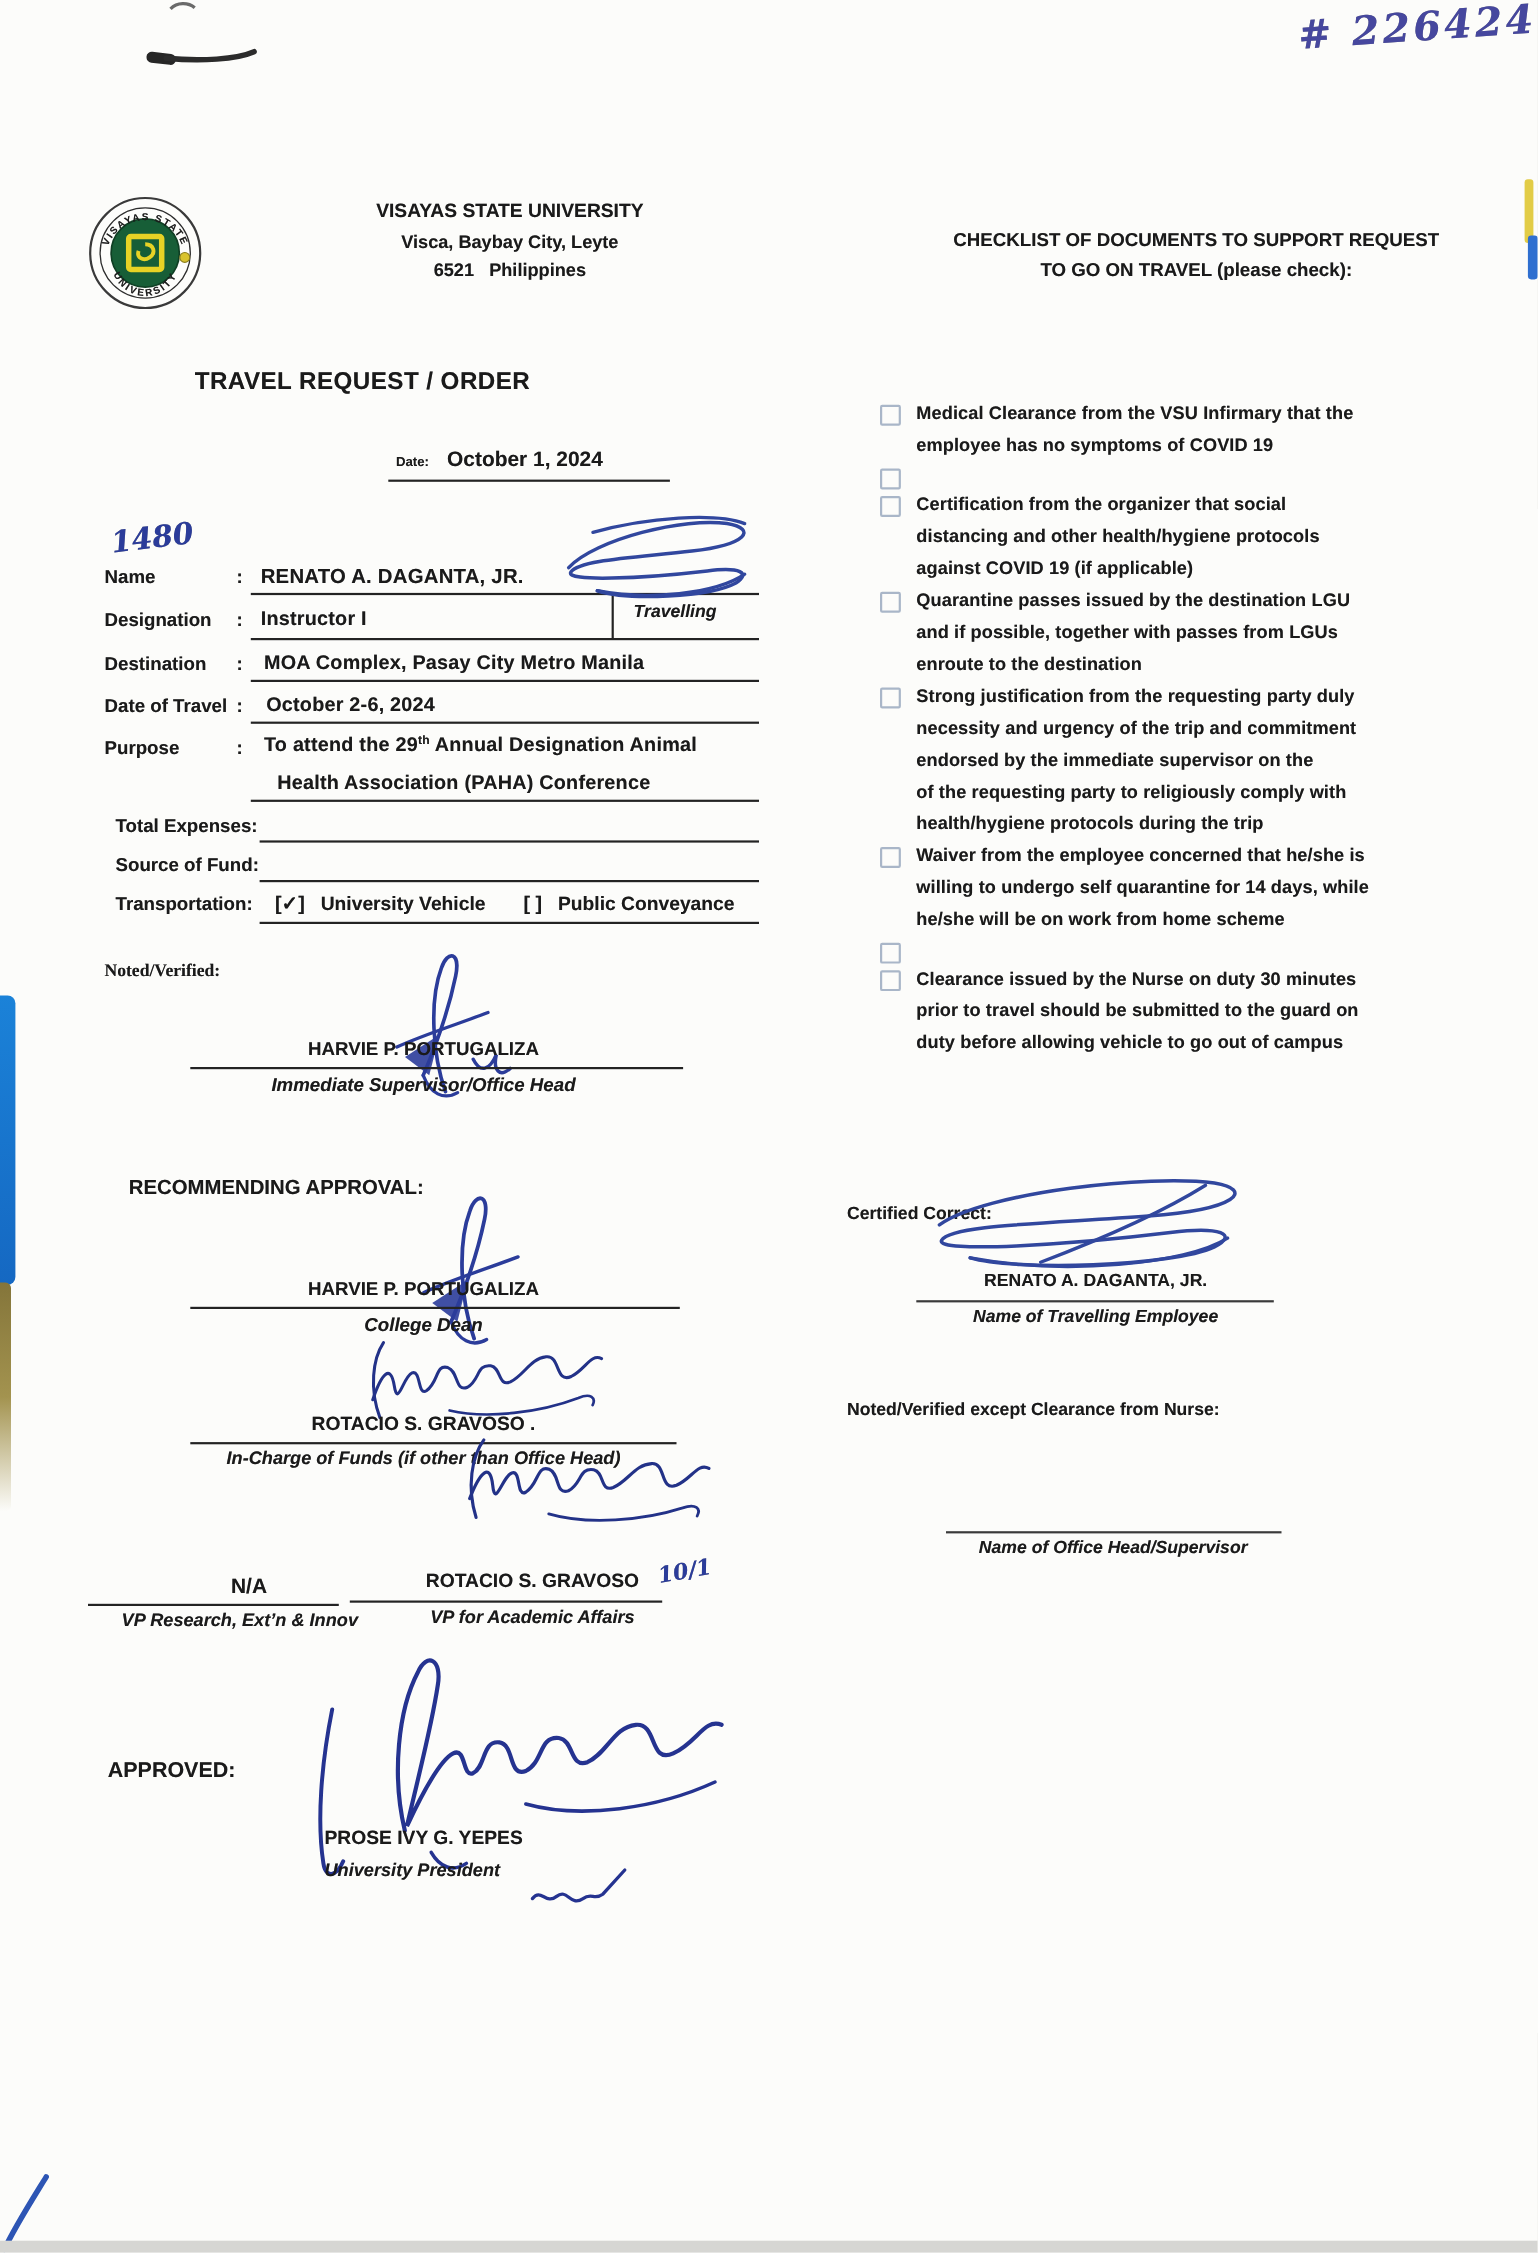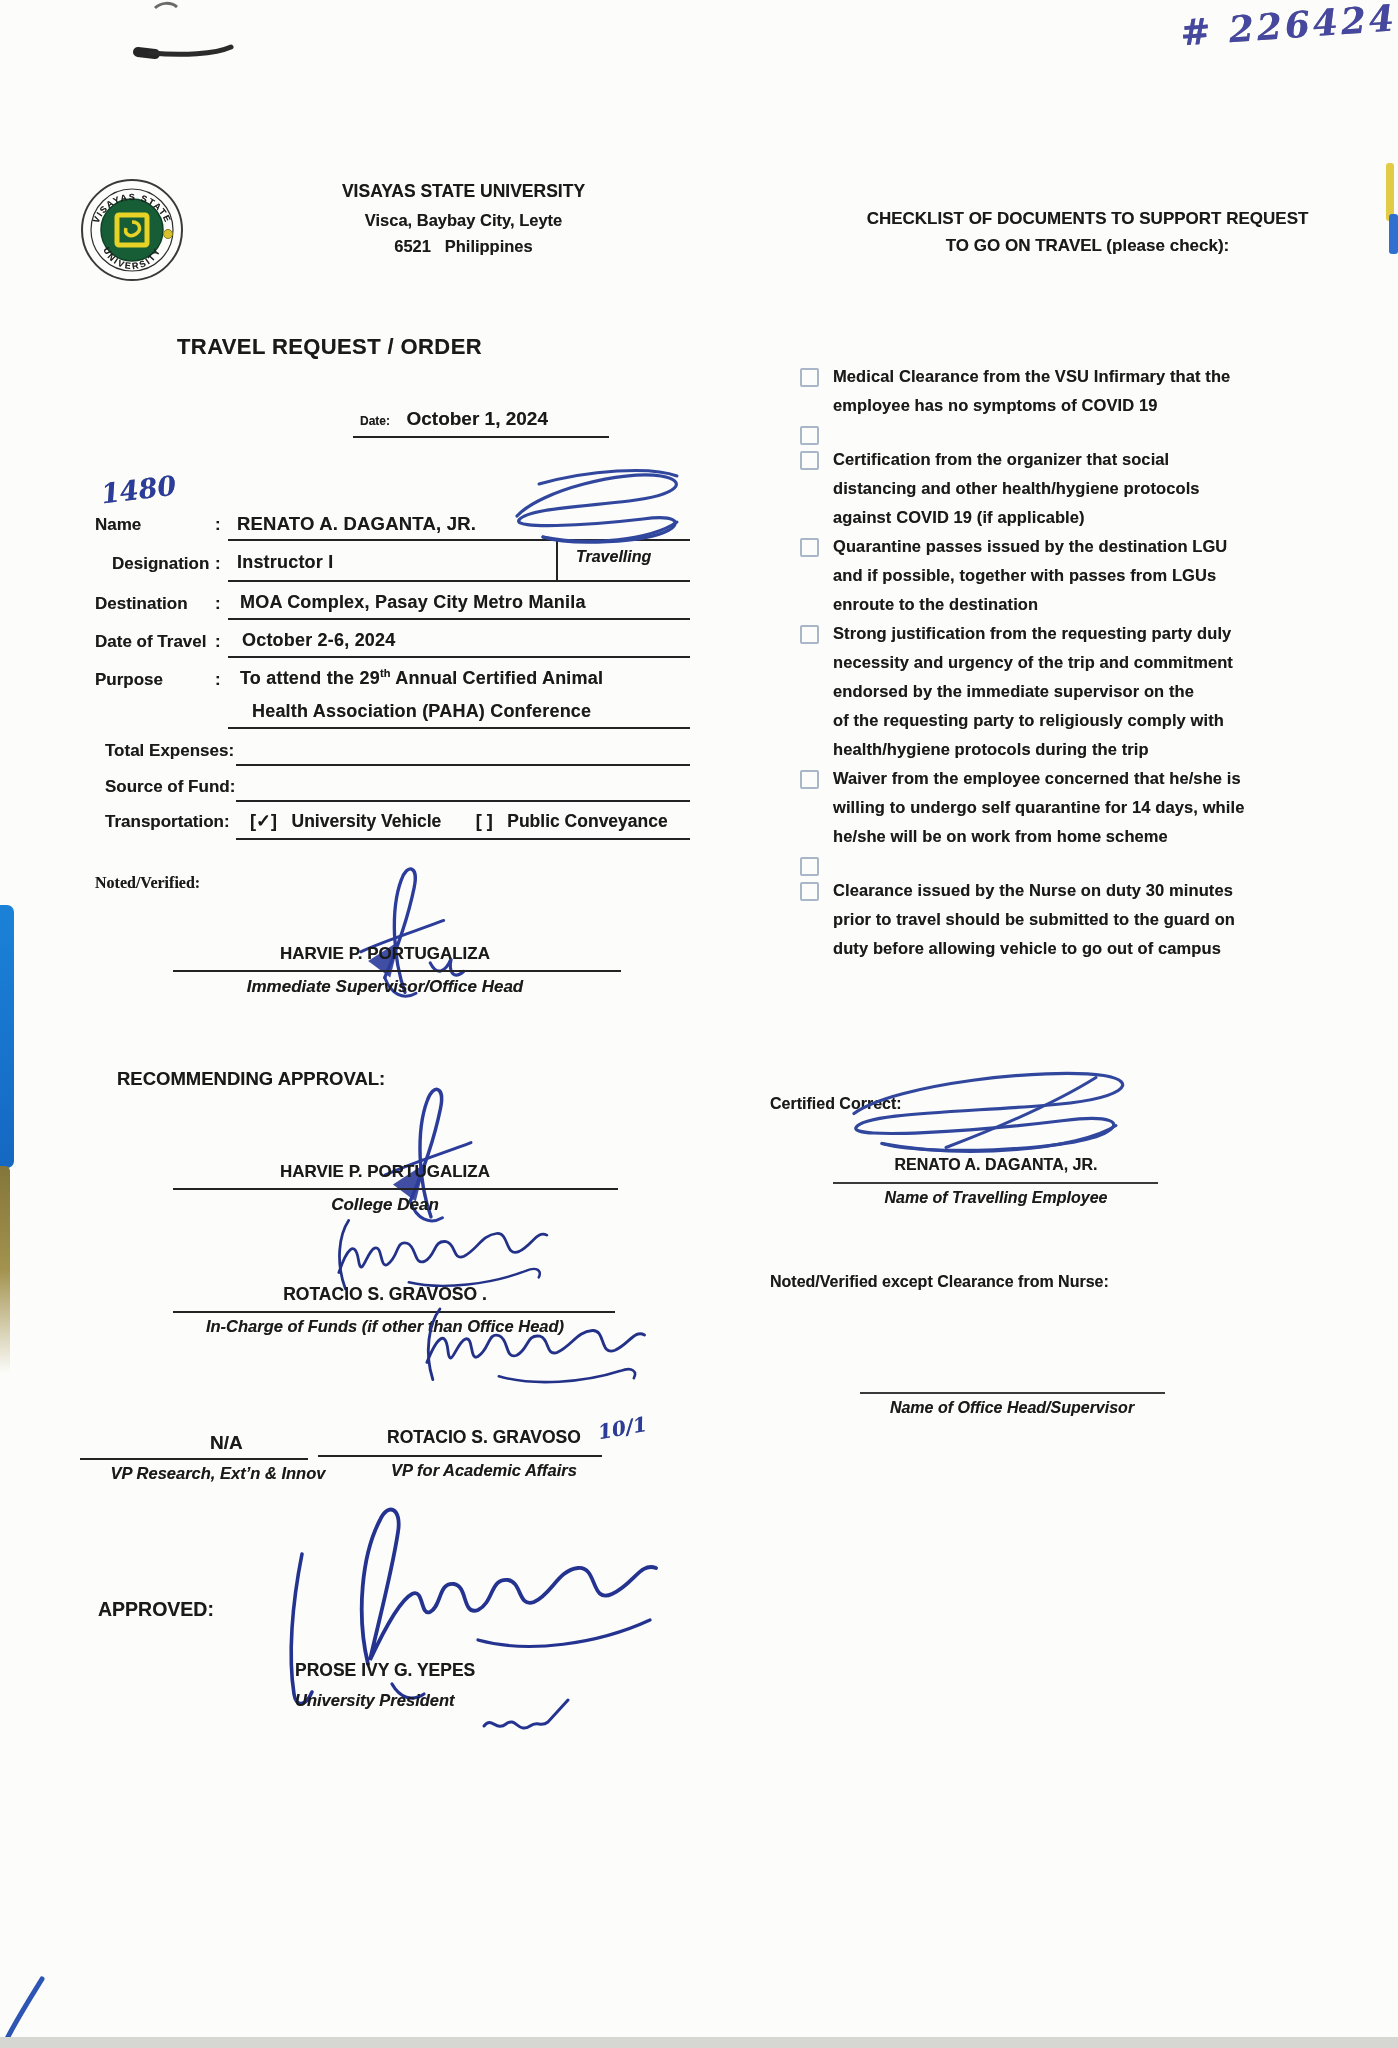--- a/index.html
+++ b/index.html
@@ -86,39 +86,39 @@
   </div>
   <div class="uline" style="left:353px;top:436px;width:256px;"></div>
 
   <div class="abs lbl" style="left:95px;top:515px;">Name</div>
   <div class="abs lbl" style="left:215px;top:515px;">:</div>
   <div class="abs val" style="left:237px;top:513px;font-size:18.5px;">RENATO A. DAGANTA, JR.</div>
   <div class="uline" style="left:228px;top:539px;width:462px;"></div>
   <div class="abs" style="left:556px;top:540px;width:0;height:41px;border-left:2px solid #232323;"></div>
   <div class="abs it" style="left:576px;top:548px;font-size:16px;">Travelling</div>
 
-  <div class="abs lbl" style="left:112px;top:554px;">Designation</div>
+  <div class="abs lbl" style="left:95px;top:554px;">Designation</div>
   <div class="abs lbl" style="left:215px;top:554px;">:</div>
   <div class="abs val" style="left:237px;top:552px;">Instructor I</div>
   <div class="uline" style="left:228px;top:580px;width:462px;"></div>
 
   <div class="abs lbl" style="left:95px;top:594px;">Destination</div>
   <div class="abs lbl" style="left:215px;top:594px;">:</div>
   <div class="abs val" style="left:240px;top:592px;">MOA Complex, Pasay City Metro Manila</div>
   <div class="uline" style="left:228px;top:618px;width:462px;"></div>
 
   <div class="abs lbl" style="left:95px;top:632px;">Date of Travel</div>
   <div class="abs lbl" style="left:215px;top:632px;">:</div>
   <div class="abs val" style="left:242px;top:630px;">October 2-6, 2024</div>
   <div class="uline" style="left:228px;top:656px;width:462px;"></div>
 
   <div class="abs lbl" style="left:95px;top:670px;">Purpose</div>
   <div class="abs lbl" style="left:215px;top:670px;">:</div>
   <div class="abs val" style="left:240px;top:667px;white-space:nowrap;">
-    <span>To attend the 29</span><sup class="sm">th</sup><span> Annual Certified Animal</span>
+    <span>To attend the 29</span><sup class="sm">th</sup><span> Annual Designation Animal</span>
   </div>
   <div class="abs val" style="left:252px;top:701px;">Health Association (PAHA)  Conference</div>
   <div class="uline" style="left:228px;top:727px;width:462px;"></div>
 
   <div class="abs lbl" style="left:105px;top:741px;">Total Expenses:</div>
   <div class="uline" style="left:236px;top:764px;width:454px;"></div>
 
   <div class="abs lbl" style="left:105px;top:777px;">Source of Fund:</div>
   <div class="uline" style="left:236px;top:800px;width:454px;"></div>
 

